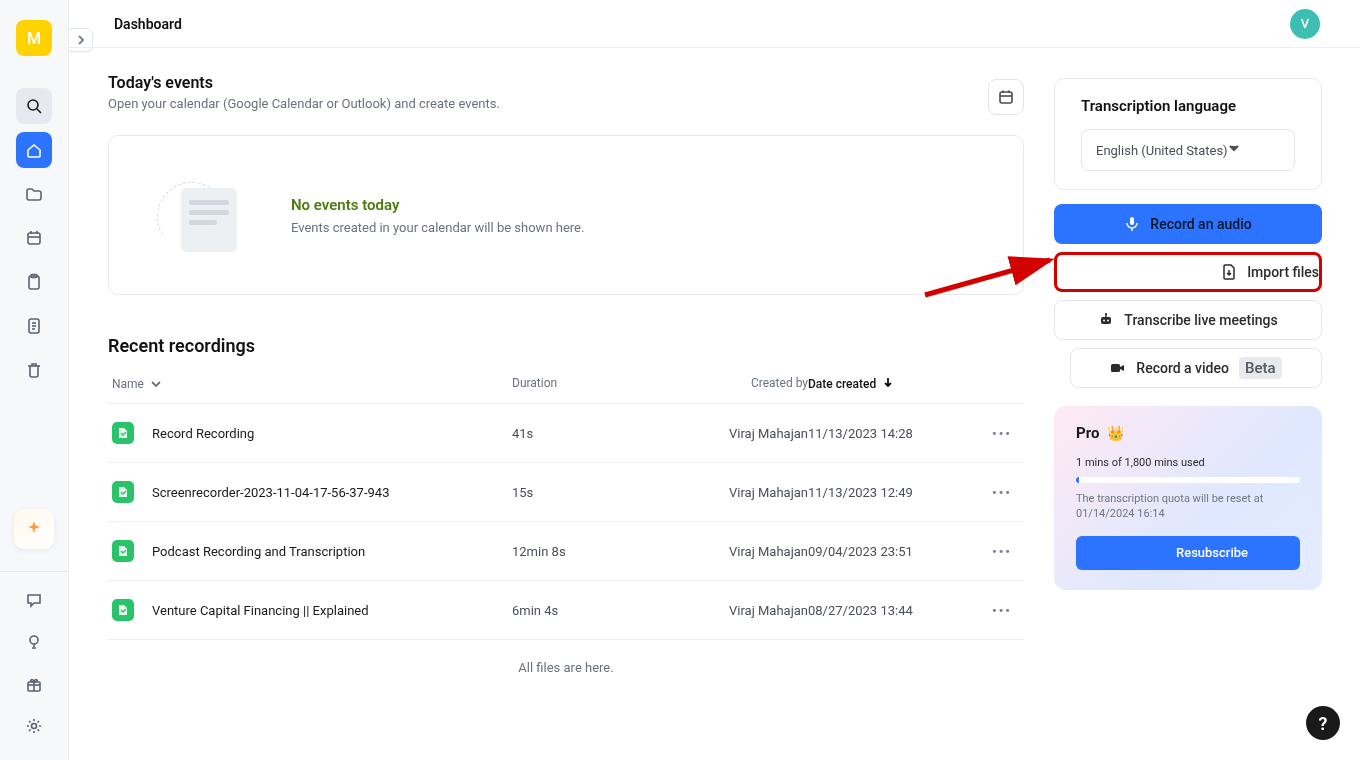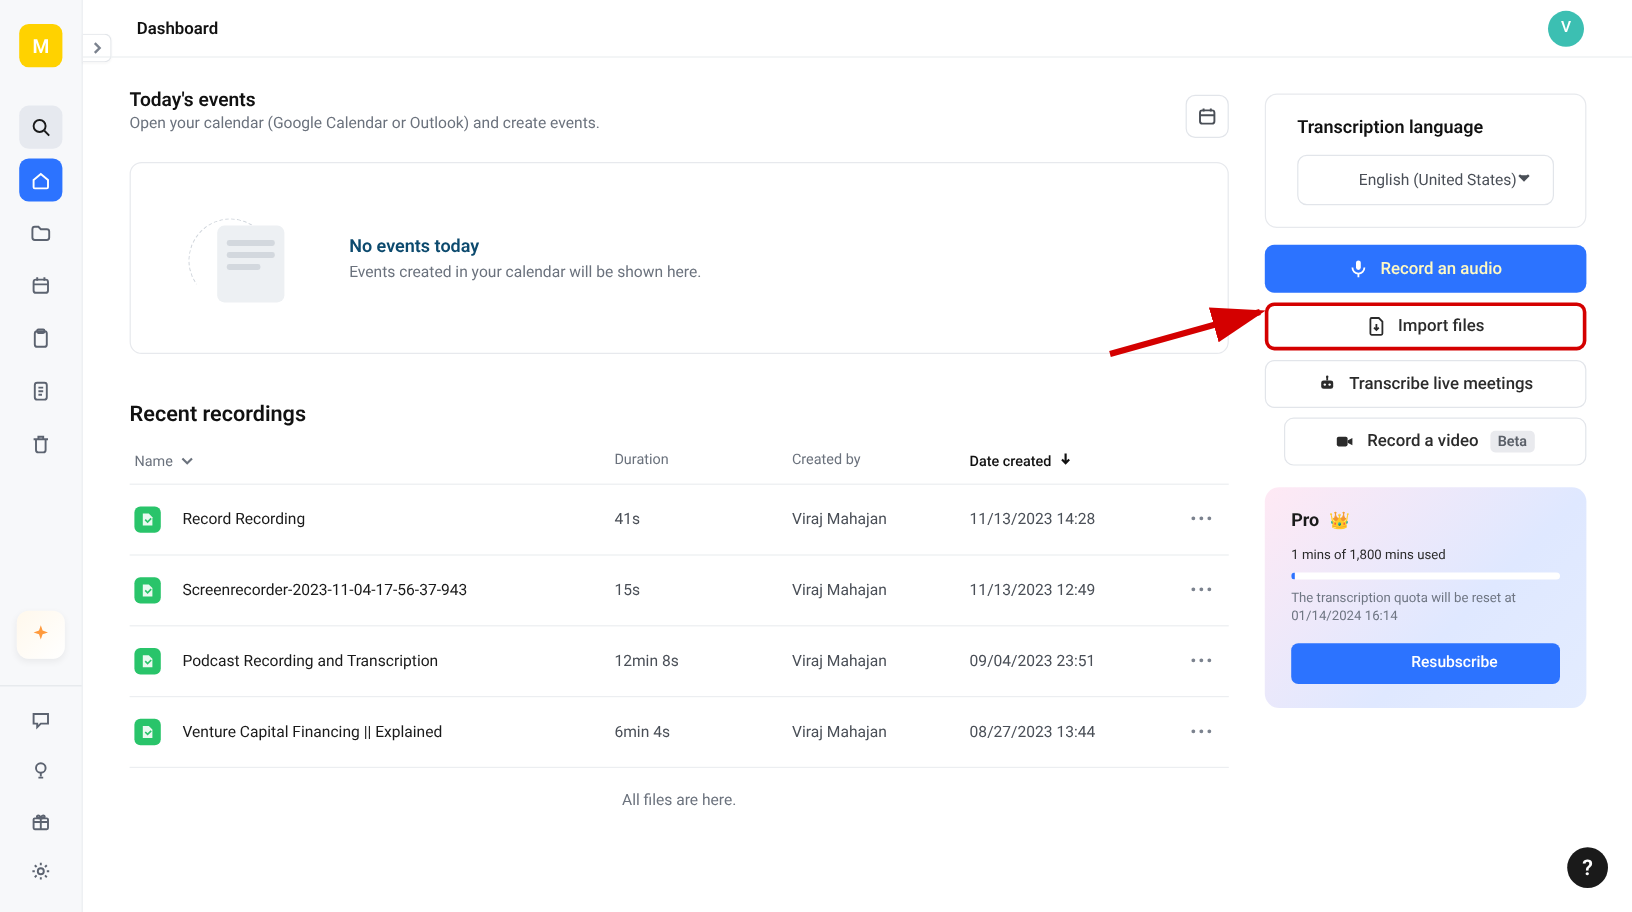--- a/index.html
+++ b/index.html
@@ -52,31 +52,31 @@
     width:110px; height:90px; position:relative;
   }
   .empty-illu .doc {
     position:absolute; left:30px; top:18px; width:56px; height:64px; background:#edf0f3; border-radius:6px;
   }
   .empty-illu .line { position:absolute; left:38px; width:40px; height:5px; background:#d3d8de; border-radius:2px;}
   .empty-illu .l1{top:30px;}
   .empty-illu .l2{top:40px;}
   .empty-illu .l3{top:50px; width:28px;}
   .empty-illu .dash { position:absolute; left:6px; top:12px; width:70px; height:70px; border:1px dashed #d3d8de; border-radius:50%; border-right-color:transparent; border-bottom-color:transparent; transform:rotate(10deg);}
-  .empty-text h3 { font-size:15px; font-weight:600; color:#0c4a6e; }
+  .empty-text h3 { font-size:15px; font-weight:600; color:#4d7c0f; }
   .empty-text p { font-size:13px; color:#6b727d; margin-top:6px; }
 
   .recent-title { font-size:18px; font-weight:600; color:#111; margin-top:40px; }
 
   .table { margin-top:20px; width:100%; }
   .thead { display:flex; color:#6b727d; font-size:12px; padding:0 4px 12px 4px; }
   .thead .sortable{color:#111; font-weight:500;}
   .col-name{width:400px; display:flex; align-items:center; gap:6px;}
   .col-dur{width:148px;}
-  .col-creator{width:148px;}
+  .col-creator{width:148px;text-align:right;}
   .col-date{width:170px;}
   .col-act{flex:1; text-align:right;}
   .chev{display:inline-flex;}
   .chev svg, .arrow-down svg{width:12px;height:12px;stroke:currentColor;fill:none;stroke-width:1.8;}
 
   .row { display:flex; align-items:center; padding:18px 4px; border-top:1px solid #eceef1; font-size:13px; color:#1a1a1a; }
   .row:last-child{border-bottom:1px solid #eceef1;}
   .file-ico { width:22px;height:22px;border-radius:5px;background:#29c46a;display:flex;align-items:center;justify-content:center;color:#fff;margin-right:12px; flex-shrink:0;}
   .file-ico svg{width:12px;height:12px;fill:currentColor;}
   .row .col-name{display:flex;align-items:center;}
@@ -88,32 +88,32 @@
 
   
   .right {
     position:absolute; left:1054px; top:78px; width:268px;
   }
   .panel {
     border:1px solid #e7e9ed; border-radius:10px; padding:18px 26px;
   }
   .panel-title{font-size:15px; font-weight:600; color:#111;}
   .select {
-    margin-top:14px; border:1px solid #e2e5ea; border-radius:8px; height:42px; display:flex; align-items:center; justify-content:flex-end; padding:0 14px; color:#4a4f57; font-size:13px; cursor:pointer; background:#fff;
+    margin-top:14px; border:1px solid #e2e5ea; border-radius:8px; height:42px; display:flex; align-items:center; justify-content:flex-start; padding:0 14px; color:#4a4f57; font-size:13px; cursor:pointer; background:#fff;
   }
   .select svg{width:12px;height:12px;stroke:#7b828e;fill:none;stroke-width:2;}
 
   .btn {
     margin-top:14px; height:40px; border-radius:8px; display:flex; align-items:center; justify-content:center; gap:10px; font-size:14px; cursor:pointer;
   }
-  .btn.primary{ background:#2c73ff; color:#fef9c3; font-weight:500;}
+  .btn.primary{ background:#2c73ff; color:#0f172a; font-weight:500;}
   .btn.outline{ border:1px solid #e2e5ea; background:#fff; color:#2b2b2b; font-weight:500;}
   .btn.highlight{border:3px solid #d40000; color:#2b2b2b; font-weight:500; background:#fff;}
   .right svg{width:16px;height:16px;stroke:currentColor;fill:currentColor;}
-  .beta{background:#e9eaee;color:#5a5f68;font-size:12px;padding:2px 6px;border-radius:4px;font-weight:600;}
+  .beta{background:#e9eaee;color:#5a5f68;font-size:15px;padding:2px 6px;border-radius:4px;font-weight:600;}
 
   
   .pro {
     margin-top:18px; border-radius:12px; padding:18px 22px 20px 22px;
     background:linear-gradient(135deg,#ffe9f4 0%, #dfe8ff 60%, #e3ecff 100%);
   }
   .pro h4{font-size:15px; font-weight:700; color:#1a1a1a; display:flex; align-items:center; gap:8px;}
   .crown{font-size:14px;}
   .usage-text{font-size:11px; color:#2b2b2b; margin-top:14px;}
   .bar{height:6px; border-radius:3px; background:#fff; margin-top:8px; position:relative; overflow:hidden;}
@@ -360,21 +360,21 @@
 
   <div class="btn primary">
     <svg viewBox="0 0 16 16" style="fill:#fff;stroke:none;">
         <rect x="6" y="1" width="4" height="8" rx="2"></rect>
         <path d="M3 7a5 5 0 0 0 10 0" fill="none" stroke="#fff" stroke-width="1.5"></path>
         <line x1="8" y1="12" x2="8" y2="15" stroke="#fff" stroke-width="1.5"></line>
       </svg>
     <span>Record an audio</span>
   </div>
 
-  <div class="btn highlight" style="margin-top:8px;">
+  <div class="btn highlight" style="margin-top:8px;justify-content:flex-end;">
     <svg viewBox="0 0 16 16" style="fill:#2b2b2b;">
         <path d="M4 1h6l3 3v10a1 1 0 0 1-1 1H4a1 1 0 0 1-1-1V2a1 1 0 0 1 1-1zm4 5v5m-2-2l2 2 2-2" fill="none" stroke="#2b2b2b" stroke-width="1.5"></path>
       </svg>
     <span>Import files</span>
   </div>
 
   <div class="btn outline" style="margin-top:8px;">
     <svg viewBox="0 0 16 16" style="fill:#2b2b2b;stroke:none;">
         <rect x="3" y="5" width="10" height="7" rx="2"></rect>
         <circle cx="6" cy="8.5" r="1" fill="#fff"></circle>

